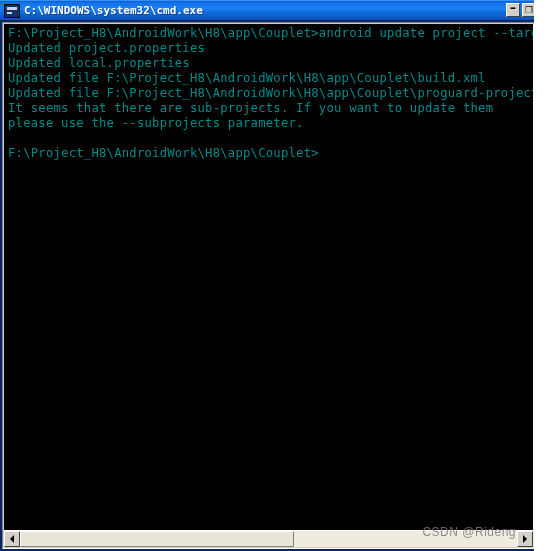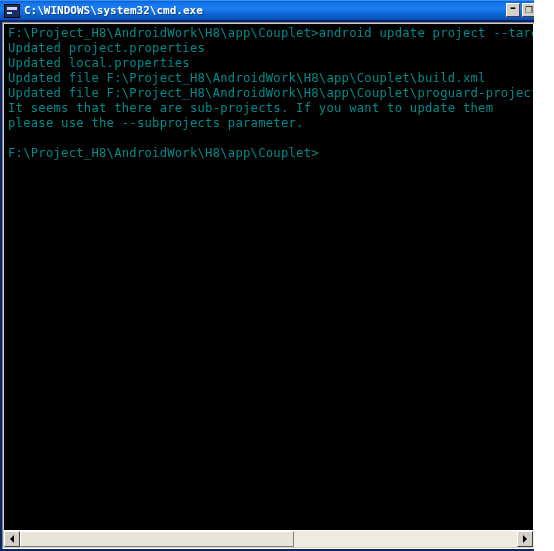--- a/index.html
+++ b/index.html
@@ -338,13 +338,14 @@
         </div>
         <div class="sb-btn right" id="hright">
           <span class="arrow"></span>
         </div>
         <div id="grip"></div>
       </div>
 
     </div>
   </div>
 
+  <div id="watermark">CSDN @Rideng</div>
 </div>
 
 </body></html>

